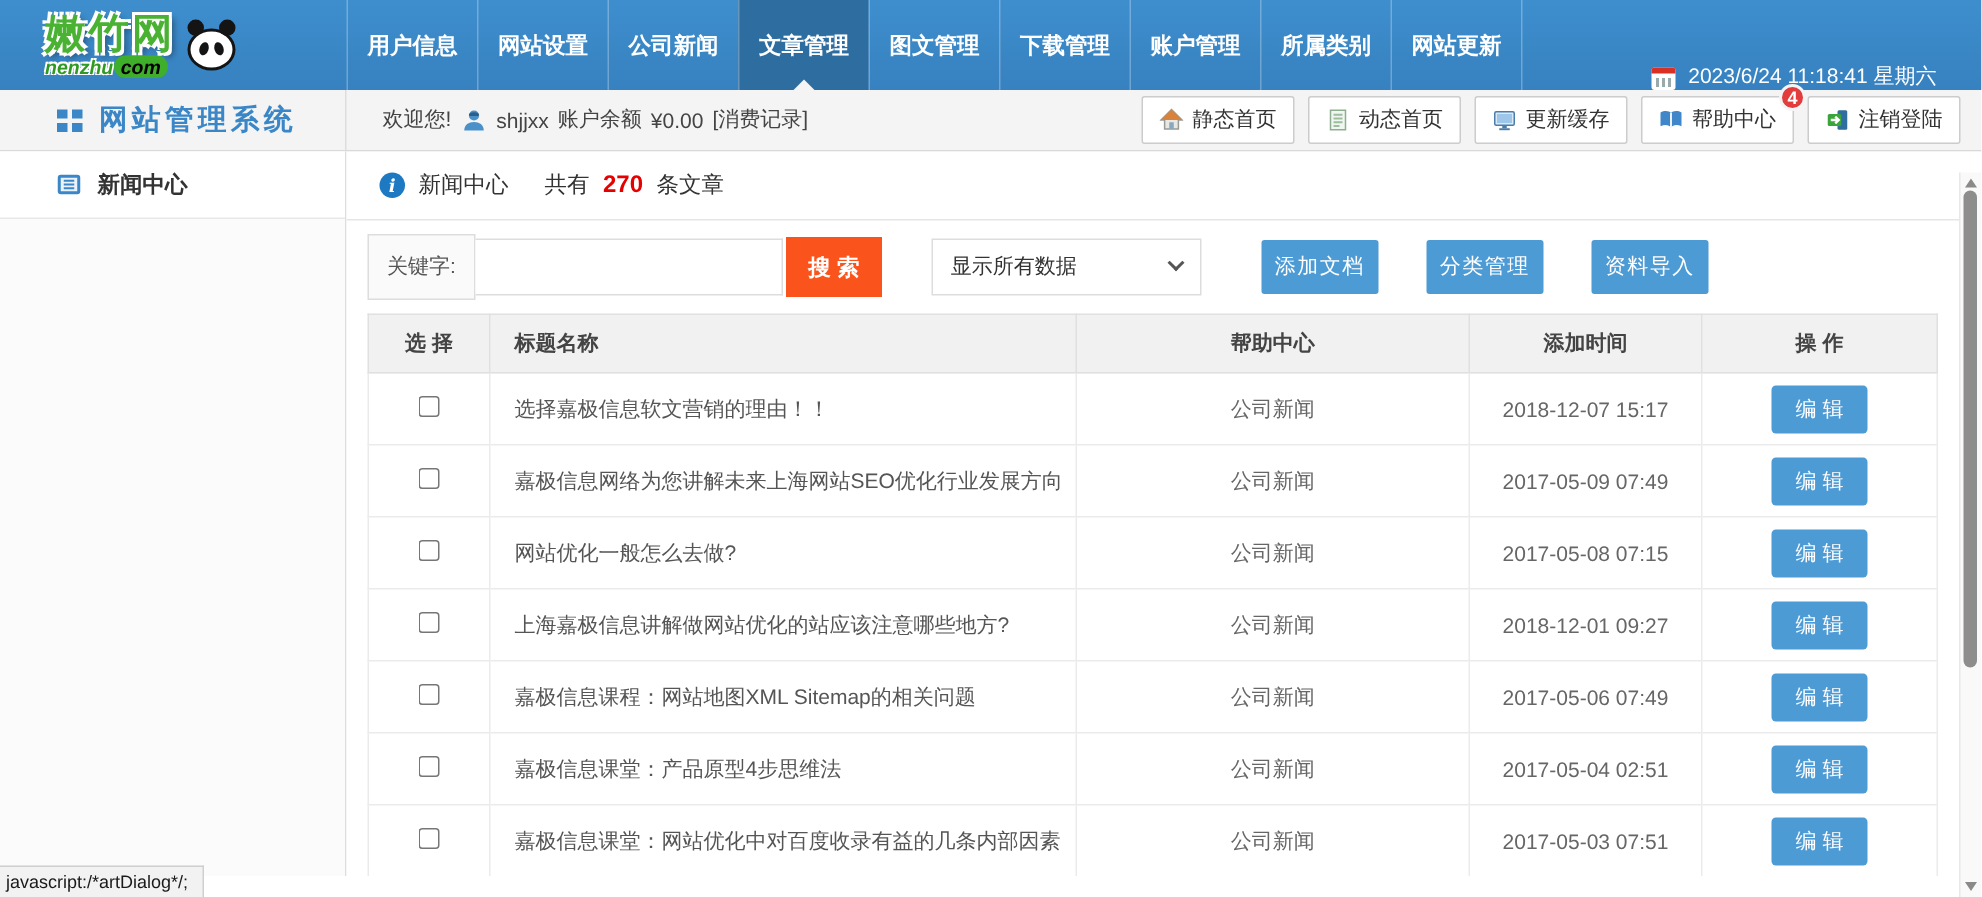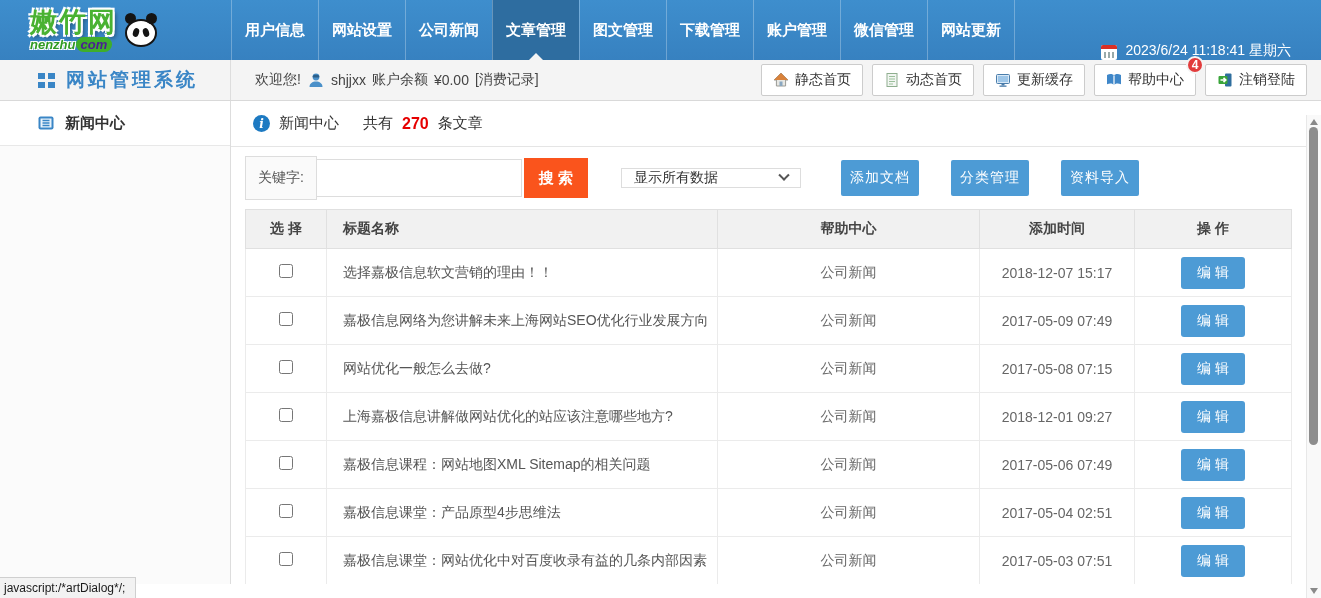--- a/index.html
+++ b/index.html
@@ -7,21 +7,21 @@
   body { position:relative; background:#fff; font-family:"Liberation Sans","DejaVu Sans",sans-serif; }
 
   
   .navbar { height:60px; background:linear-gradient(#3e8ecd,#3781c0); display:flex; align-items:stretch; }
   .logo { width:231px; display:flex; align-items:center; padding-left:30px; }
   .logo-txt { position:relative; line-height:1; }
   .logo-cn { font-size:27px; font-weight:bold; color:#49b232; letter-spacing:2px;
              text-shadow:-2px -2px 0 #fff,2px -2px 0 #fff,-2px 2px 0 #fff,2px 2px 0 #fff,3px 3px 4px rgba(0,0,0,.45); }
   .logo-sub { margin-top:2px; font-size:13px; font-weight:bold; font-style:italic; color:#2f9a22;
               text-shadow:-1px -1px 0 #fff,1px -1px 0 #fff,-1px 1px 0 #fff,1px 1px 0 #fff; }
-  .logo-sub .pill { background:#3fae2a; color:#4c1d95; border-radius:9px; padding:0 5px; font-style:italic; text-shadow:none;margin-top:39px; }
+  .logo-sub .pill { background:#3fae2a; color:#000000; border-radius:9px; padding:0 5px; font-style:italic; text-shadow:none;margin-top:39px; }
   .panda { position:relative; width:36px; height:34px; margin-left:6px; }
   .panda::before,.panda::after { content:""; position:absolute; top:0; width:11px; height:11px; border-radius:50%; background:#141414; }
   .panda::before { left:2px; } .panda::after { right:2px; }
   .panda-face { position:absolute; bottom:0; left:2px; width:32px; height:28px; background:#fff;
                 border:2px solid #141414; border-radius:50%; }
   .panda-face::before,.panda-face::after { content:""; position:absolute; top:7px; width:6px; height:9px;
                 border-radius:50%; background:#141414; }
   .panda-face::before { left:6px; transform:rotate(18deg); }
   .panda-face::after { right:6px; transform:rotate(-18deg); }
 
@@ -71,21 +71,21 @@
   .info-sep { width:6px; }
   .count { color:#e60000; font-weight:bold; font-size:16px; }
 
   .search-row { display:flex; align-items:center; height:62px; padding-left:14px; }
   .kw-label { height:44px; border:1px solid #ddd; background:#fafafa; display:flex; align-items:center;
               padding:0 12px; font-size:14px; color:#555; }
   .kw-input { height:38px; width:205px; border:1px solid #ddd; border-left:none; padding:0 8px;
               font-size:14px; outline:none; font-family:inherit; }
   .search-btn { height:40px; width:64px; margin-left:2px; background:#fa541c; border:none; color:#fff;
                 font-size:15px; font-weight:bold; cursor:pointer; font-family:inherit; }
-  .filter-select { margin-left:33px; width:180px; height:20px; border:1px solid #ddd; background:#fff;
+  .filter-select { margin-left:33px; width:180px; height:38px; border:1px solid #ddd; background:#fff;
                 display:flex; align-items:center; justify-content:space-between; padding:0 12px;
                 font-size:14px; color:#333; cursor:pointer; }
   .chevron { width:8px; height:8px; border-right:2px solid #555; border-bottom:2px solid #555;
              transform:rotate(45deg) translate(-2px,-2px); }
   .action-btns { margin-left:40px; display:flex; gap:32px; }
   .abtn { height:36px; padding:0 9px; background:#4d9bd5; border:none; border-radius:2px; color:#fff;
           font-size:14px; cursor:pointer; font-family:inherit; letter-spacing:1px; }
 
   .table-wrap { margin-left:14px; }
   table { border-collapse:collapse; width:1046px; table-layout:fixed; }
@@ -132,21 +132,21 @@
       </div>
   </div>
   <ul class="nav-items">
     <li class="nav-item">用户信息</li>
     <li class="nav-item">网站设置</li>
     <li class="nav-item">公司新闻</li>
     <li class="nav-item active">文章管理</li>
     <li class="nav-item">图文管理</li>
     <li class="nav-item">下载管理</li>
     <li class="nav-item">账户管理</li>
-    <li class="nav-item">微信管理</li>
+    <li class="nav-item">所属类别</li>
     <li class="nav-item">网站更新</li>
   </ul>
   <div class="nav-datetime">
     <span class="cal-icon"></span>
     <span>2023/6/24 11:18:41 星期六</span>
   </div>
 </div>
 
 <div class="header-bar">
   <div class="sys-title">

